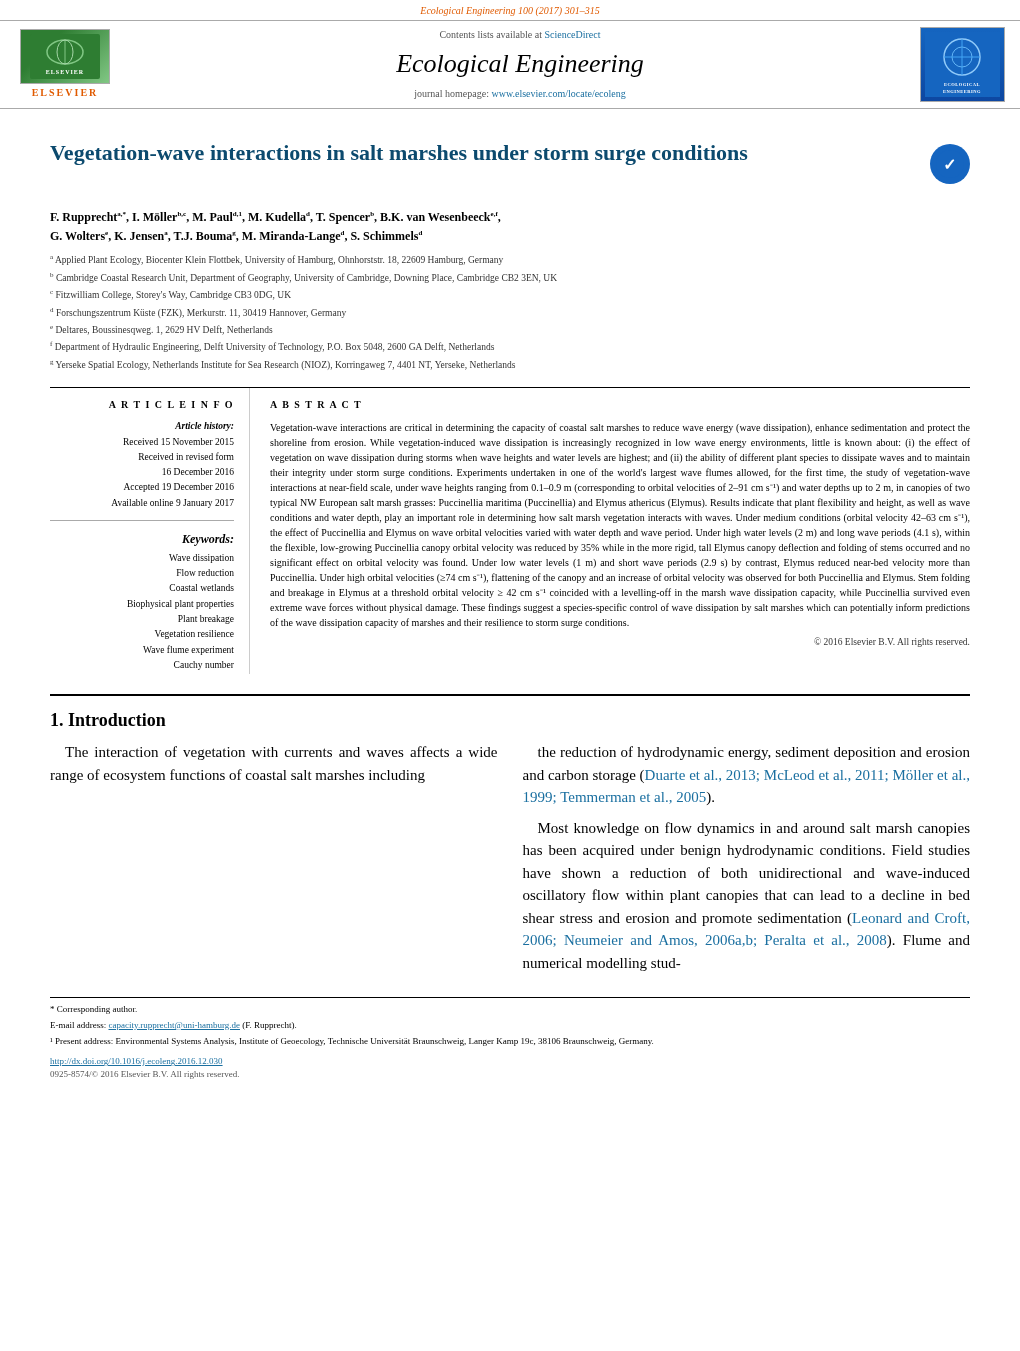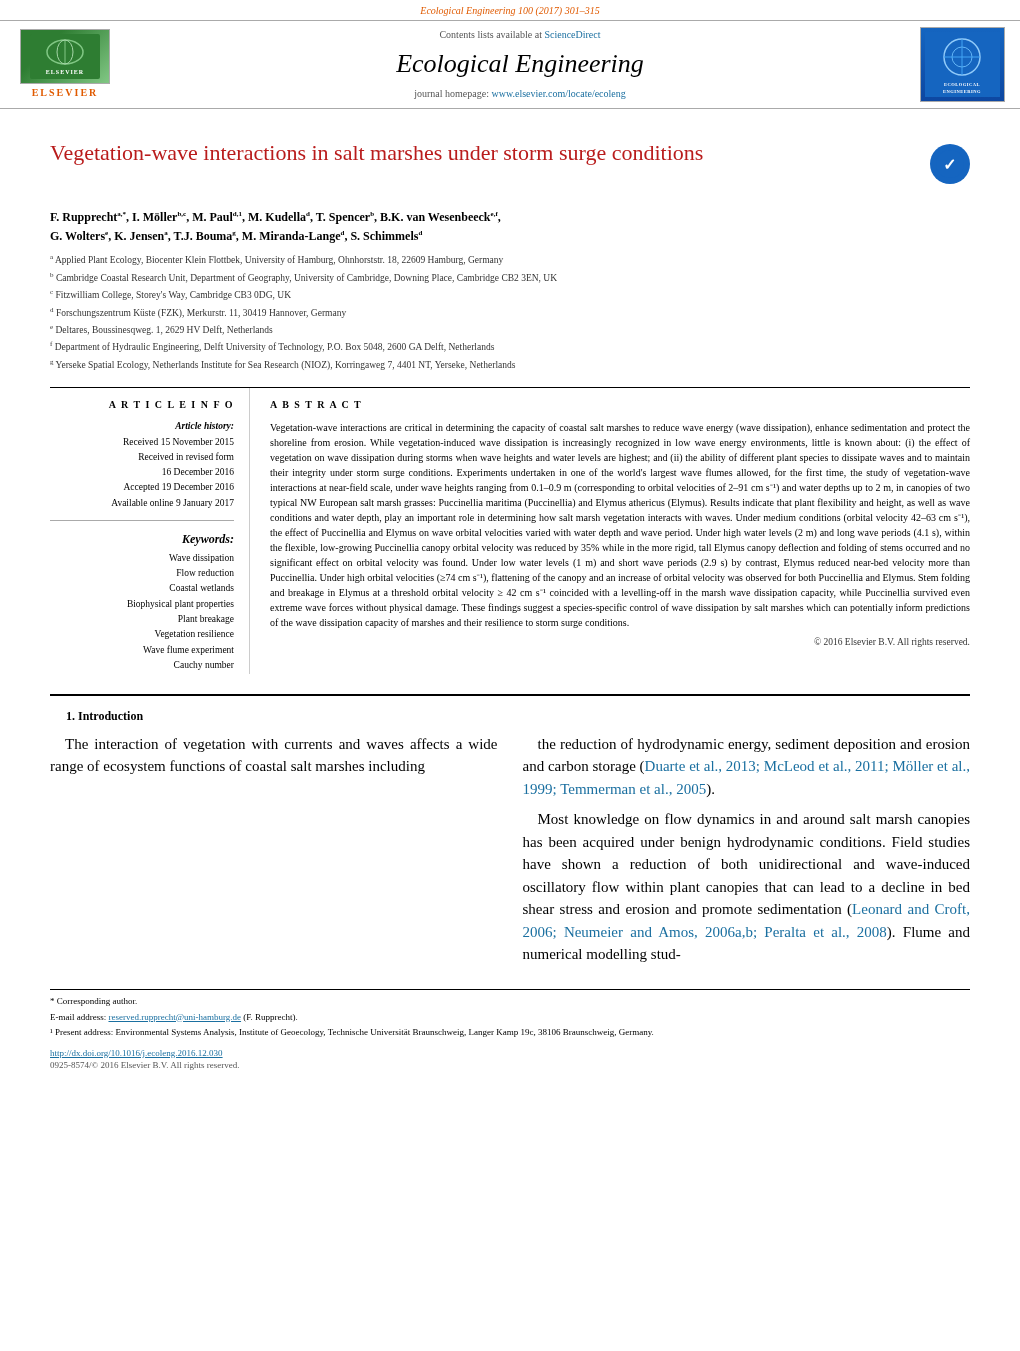--- a/index.html
+++ b/index.html
@@ -129,22 +129,22 @@
     .paper-title-section {
       display: flex;
       align-items: flex-start;
       gap: 10px;
       margin: 20px 0 10px 0;
     }
 
     .paper-title {
       flex: 1;
       font-size: 22px;
-      font-weight: normal;
-      color: #b91c1c;
+      font-weight: bold;
+      color: #0c4a6e;
       line-height: 1.3;
     }
 
     .crossmark-icon {
       width: 40px;
       height: 40px;
       border-radius: 50%;
       background: #1565c0;
       display: flex;
       align-items: center;
@@ -262,23 +262,23 @@
       color: #333;
     }
 
     
     .intro-section {
       margin-top: 20px;
       border-top: 2px solid #000;
     }
 
     .section-number-title {
-      font-size: 12px;
-      font-weight: bold;
-      margin: 12px 0 8px 16px;
+      font-size: 18px;
+      font-weight: bold;
+      margin: 12px 0 8px 0;
     }
 
     .two-col-body {
       display: flex;
       gap: 25px;
       margin-top: 5px;
     }
 
     .body-col {
       flex: 1;
@@ -454,21 +454,21 @@
       </div>
     </div>
   </div>
 
   <div class="footnotes">
     <div class="footnote-line">
       <span>* Corresponding author.</span>
     </div>
     <div class="footnote-line">
       <span>E-mail address:</span>
-      <a href="#" style="color:#1a6fa0;">reserved.rupprecht@uni-hamburg.de</a>
+      <a href="#" style="color:#1a6fa0;">capacity.rupprecht@uni-hamburg.de</a>
       <span> (F. Rupprecht).</span>
     </div>
     <div class="footnote-line">¹ Present address: Environmental Systems Analysis, Institute of Geoecology, Technische Universität Braunschweig, Langer Kamp 19c, 38106 Braunschweig, Germany.</div>
     <div class="doi-line">
       <a href="#" style="color:#1a6fa0;">http://dx.doi.org/10.1016/j.ecoleng.2016.12.030</a>
     </div>
     <div class="issn-line">0925-8574/© 2016 Elsevier B.V. All rights reserved.</div>
   </div>
 
 </div>

